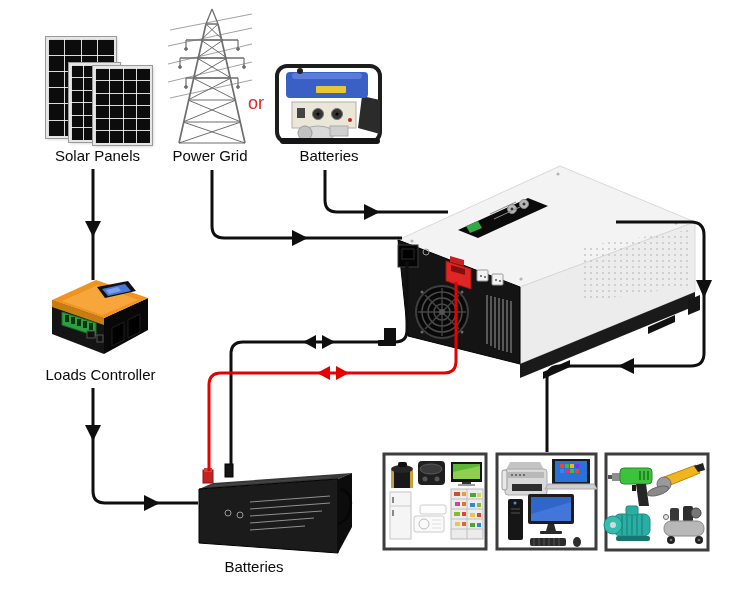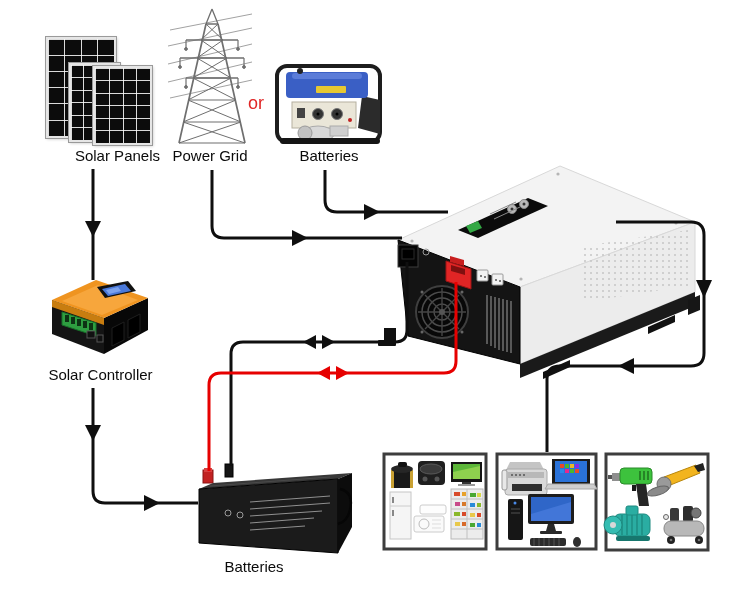--- a/index.html
+++ b/index.html
@@ -307,19 +307,19 @@
       <polygon points="317,373 330,366 330,380" fill="#e60000" stroke="none"></polygon>
       <polygon points="349,373 336,366 336,380" fill="#e60000" stroke="none"></polygon>
     </g>
     <g stroke="#0f0f0f" stroke-width="3" fill="none">
       <path d="M 616 222 L 691 222 Q 704 222 704 235 L 704 353 Q 704 366 691 366 L 560 366 Q 547 366 547 379 L 547 452"></path>
       <polygon points="704,298 696,280 712,280" fill="#0f0f0f" stroke="none"></polygon>
       <polygon points="618,366 634,358 634,374" fill="#0f0f0f" stroke="none"></polygon>
     </g>
   </svg>
 
-  <div class="lbl" style="left:35px;top:147px;width:125px;text-align:right;">Solar Panels</div>
+  <div class="lbl" style="left:35px;top:147px;width:125px;">Solar Panels</div>
   <div class="lbl" style="left:160px;top:147px;width:100px;">Power Grid</div>
   <div class="lbl" style="left:279px;top:147px;width:100px;">Batteries</div>
   <div class="or" style="left:248px;top:93px;">or</div>
-  <div class="lbl" style="left:38px;top:366px;width:125px;">Solar Controller</div>
+  <div class="lbl" style="left:38px;top:366px;width:125px;">Loads Controller</div>
   <div class="lbl" style="left:202px;top:558px;width:104px;">Batteries</div>
 </div>
 
 </body></html>

